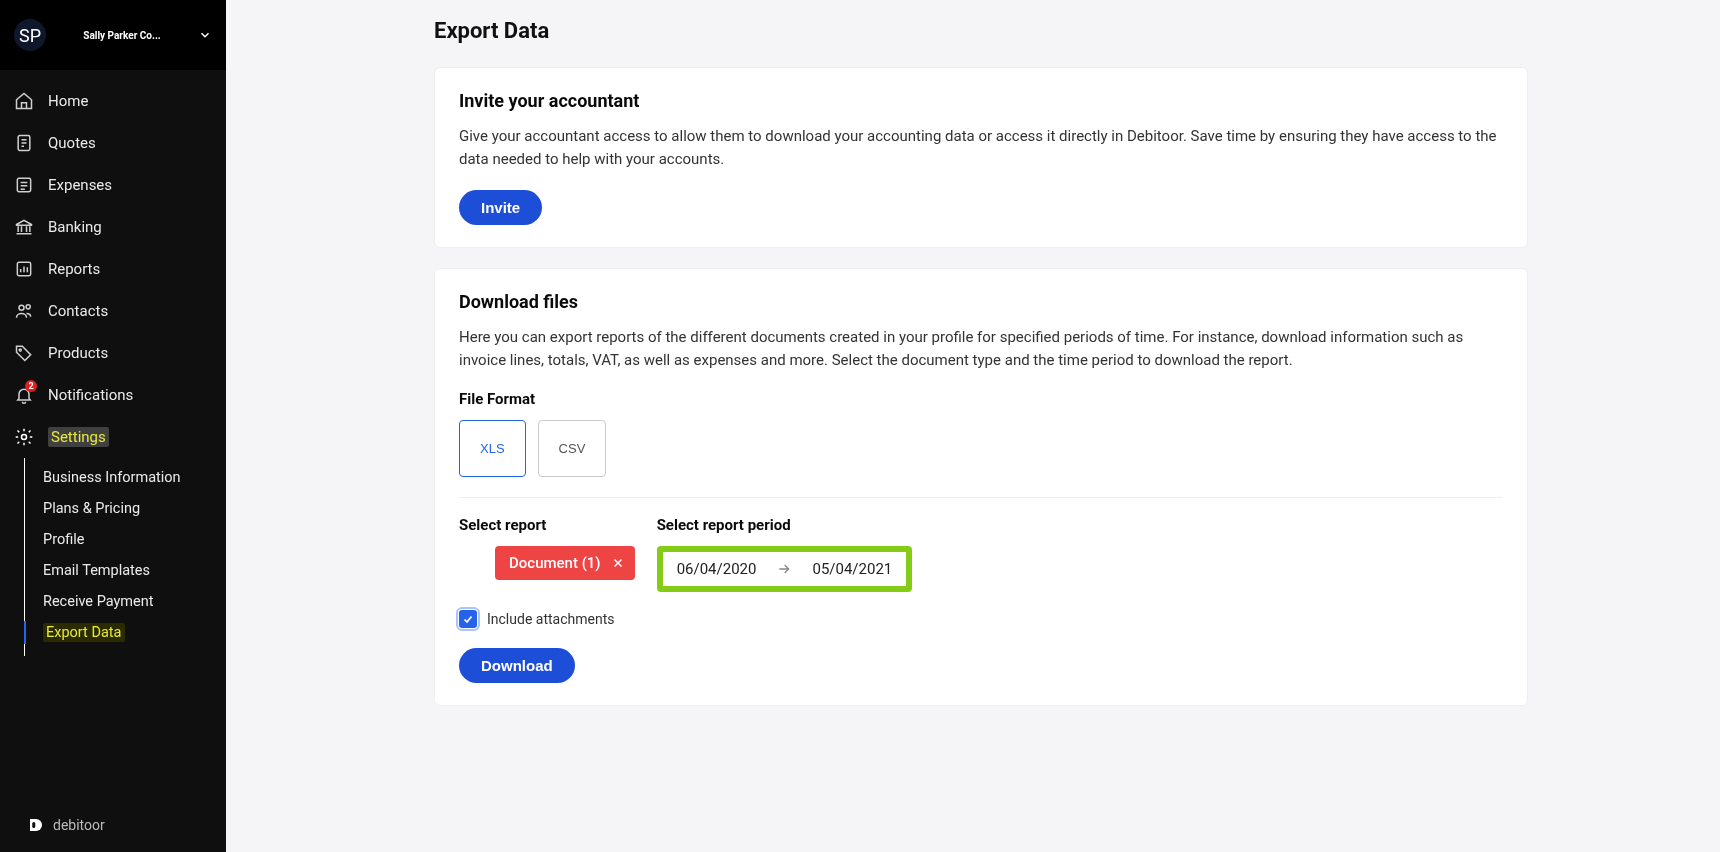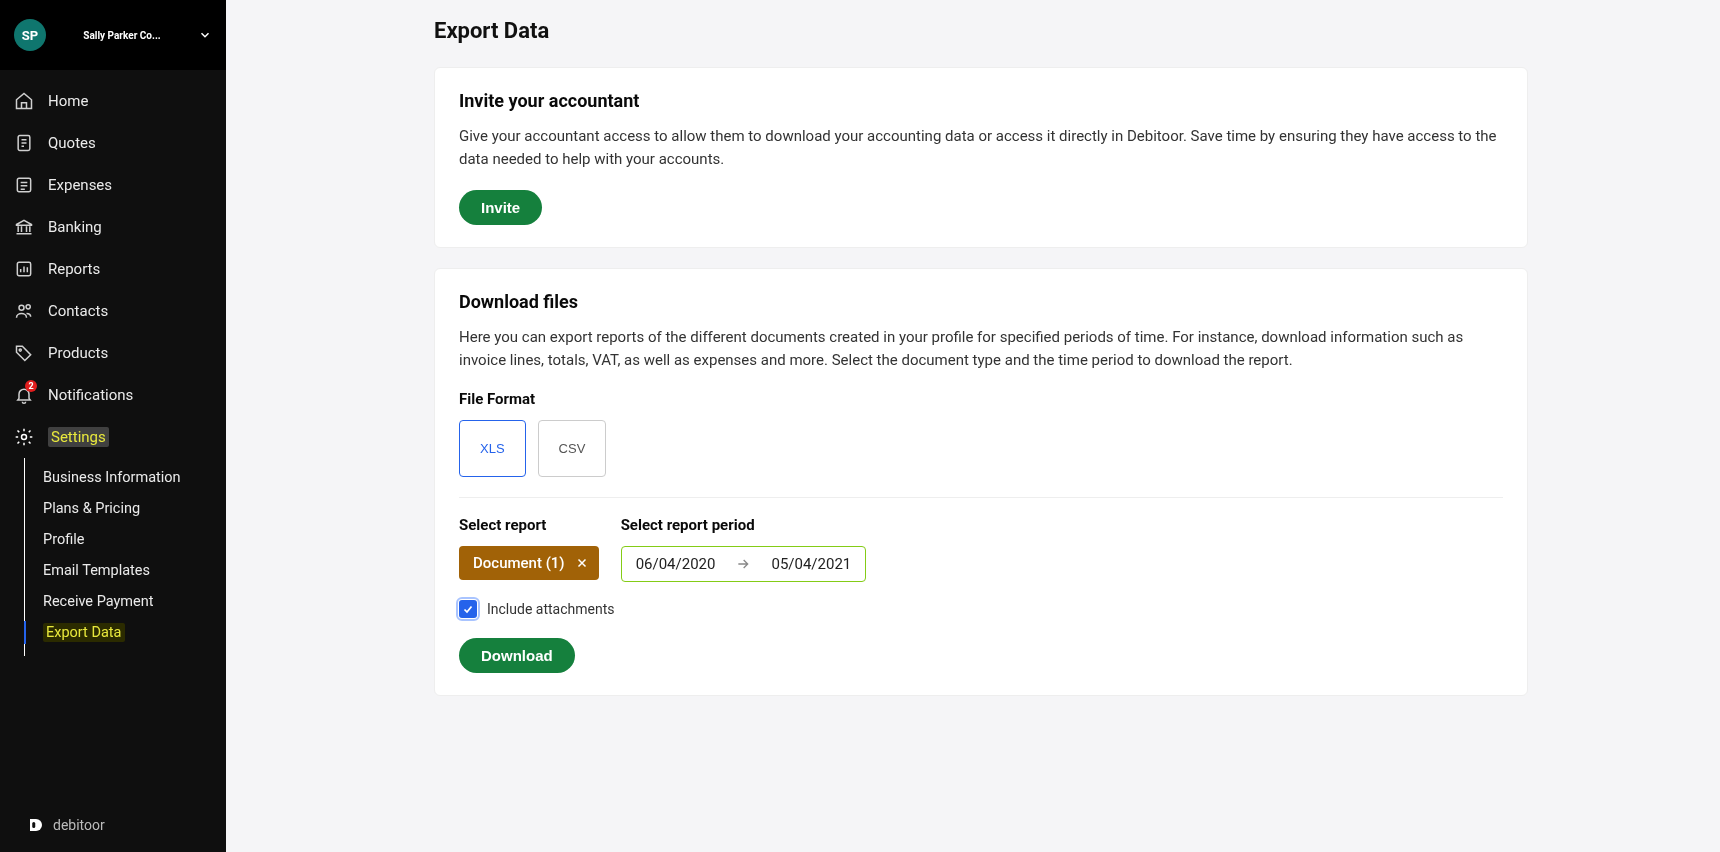--- a/index.html
+++ b/index.html
@@ -26,24 +26,24 @@
       background: #000;
       display: flex;
       align-items: center;
       padding: 0 14px;
       gap: 12px;
     }
     .avatar {
       width: 32px;
       height: 32px;
       border-radius: 50%;
-      background: #0f766e;
-      color: #fff;
-      font-size: 13px;
-      font-weight: 700;
+      background: #0f172a;
+      color: #fff;
+      font-size: 18px;
+      font-weight: 400;
       display: flex;
       align-items: center;
       justify-content: center;
       flex-shrink: 0;
     }
     .company-name {
       font-weight: 700;
       font-size: 10px;
       flex: 1;
       white-space: nowrap;
@@ -164,21 +164,21 @@
       font-weight: 700;
       margin-bottom: 14px;
     }
     .card p.desc {
       font-size: 15px;
       color: #333;
       line-height: 1.55;
       margin-bottom: 18px;
     }
     .btn {
-      background: #15803d;
+      background: #1d4ed8;
       color: #fff;
       border: none;
       border-radius: 20px;
       padding: 9px 22px;
       font-size: 15px;
       font-weight: 600;
       cursor: pointer;
     }
     .section-label {
       font-size: 15px;
@@ -216,39 +216,40 @@
       align-items: flex-start;
       margin-bottom: 18px;
     }
     .col {
       display: flex;
       flex-direction: column;
     }
     .chip {
       display: inline-flex;
       align-items: center;
-      background: #a16207;
+      background: #ef4444;
       color: #fff;
       font-size: 15px;
       font-weight: 500;
       border-radius: 4px;
       padding: 8px 10px 8px 14px;
       gap: 10px;
       cursor: pointer;
       width: fit-content;
+      margin-left: 36px;
     }
     .chip-close {
       display: flex;
       align-items: center;
       justify-content: center;
     }
     .date-range {
       display: flex;
       align-items: center;
-      border: 1px solid #84cc16;
+      border: 6px solid #84cc16;
       border-radius: 4px;
       padding: 8px 14px;
       gap: 20px;
       font-size: 15px;
       color: #222;
       justify-content: space-between;
     }
     .date-arrow { color: #888; }
     .checkbox-row {
       display: flex;

